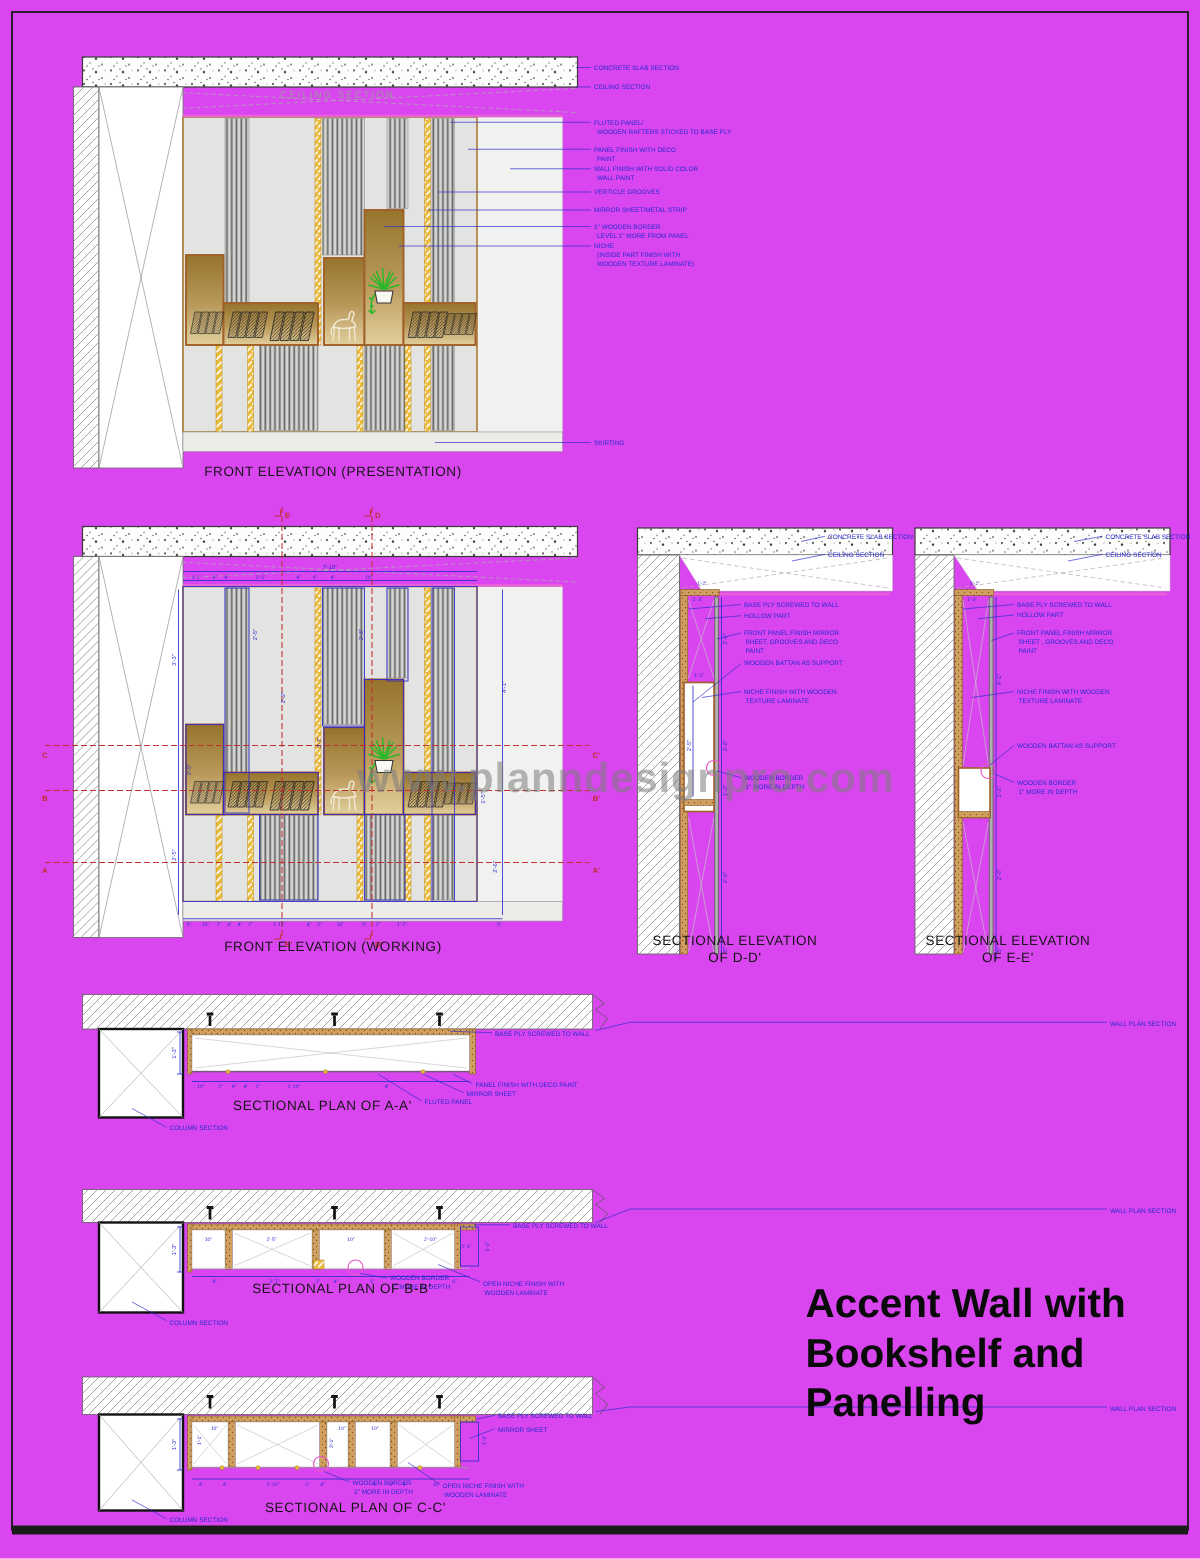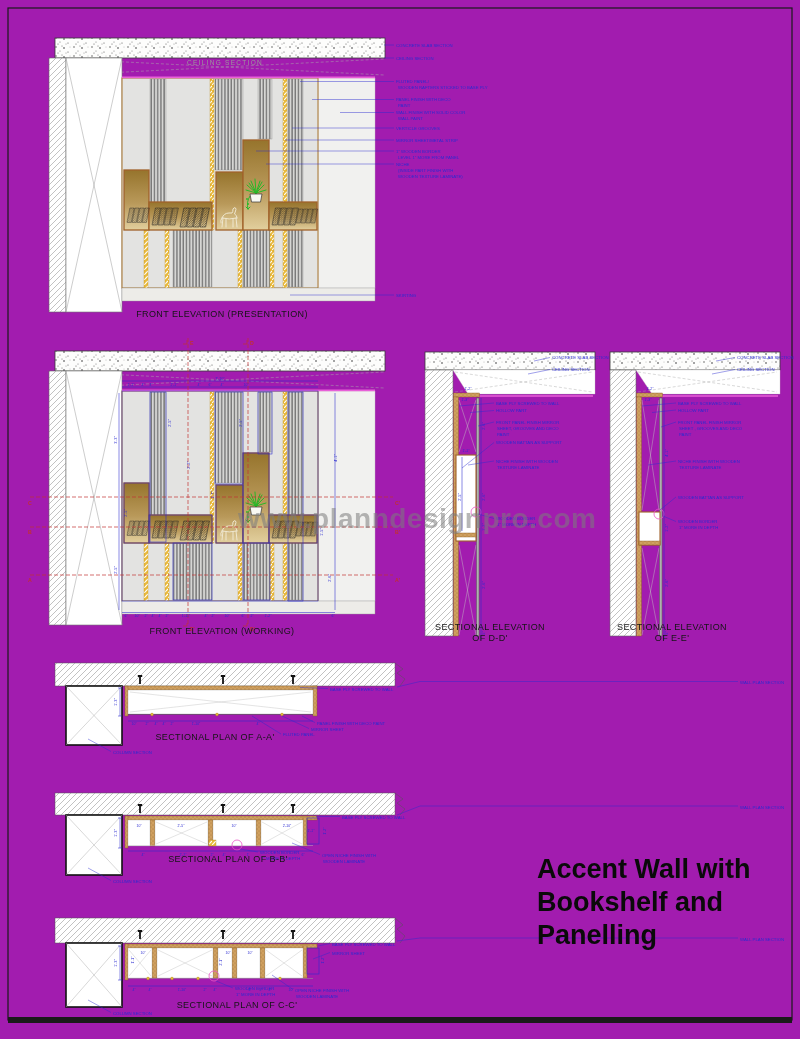--- a/index.html
+++ b/index.html
@@ -1,16 +1,16 @@
 <!DOCTYPE html>
 <html><head>
 <meta charset="utf-8">
 <style>
   html,body{margin:0;padding:0;background:#fff;}
-  #sheet{position:relative;width:800px;height:1039px;background:#a21caf;overflow:hidden;}
+  #sheet{position:relative;width:800px;height:1039px;background:#d946ef;overflow:hidden;}
   svg{position:absolute;left:0;top:0;}
   svg text{font-family:"Liberation Sans","DejaVu Sans",sans-serif;}
   .ann{font-size:4.3px;fill:#2b2bd0;}
   .dim{font-size:3.8px;fill:#2b2bd0;}
   .dimS{font-size:3.4px;fill:#2b2bd0;}
   .red{font-size:5.2px;fill:#c23030;font-weight:bold;}
   .vtitle{font-size:9px;fill:#151515;letter-spacing:.4px;}
   .gray{font-size:6.5px;fill:#9a9a9a;letter-spacing:1.3px;}
   .big{font-size:27px;font-weight:bold;fill:#0a0a0a;}
   .wm{font-size:28px;font-weight:bold;fill:#7d7d7d;opacity:.55;letter-spacing:.5px;}

